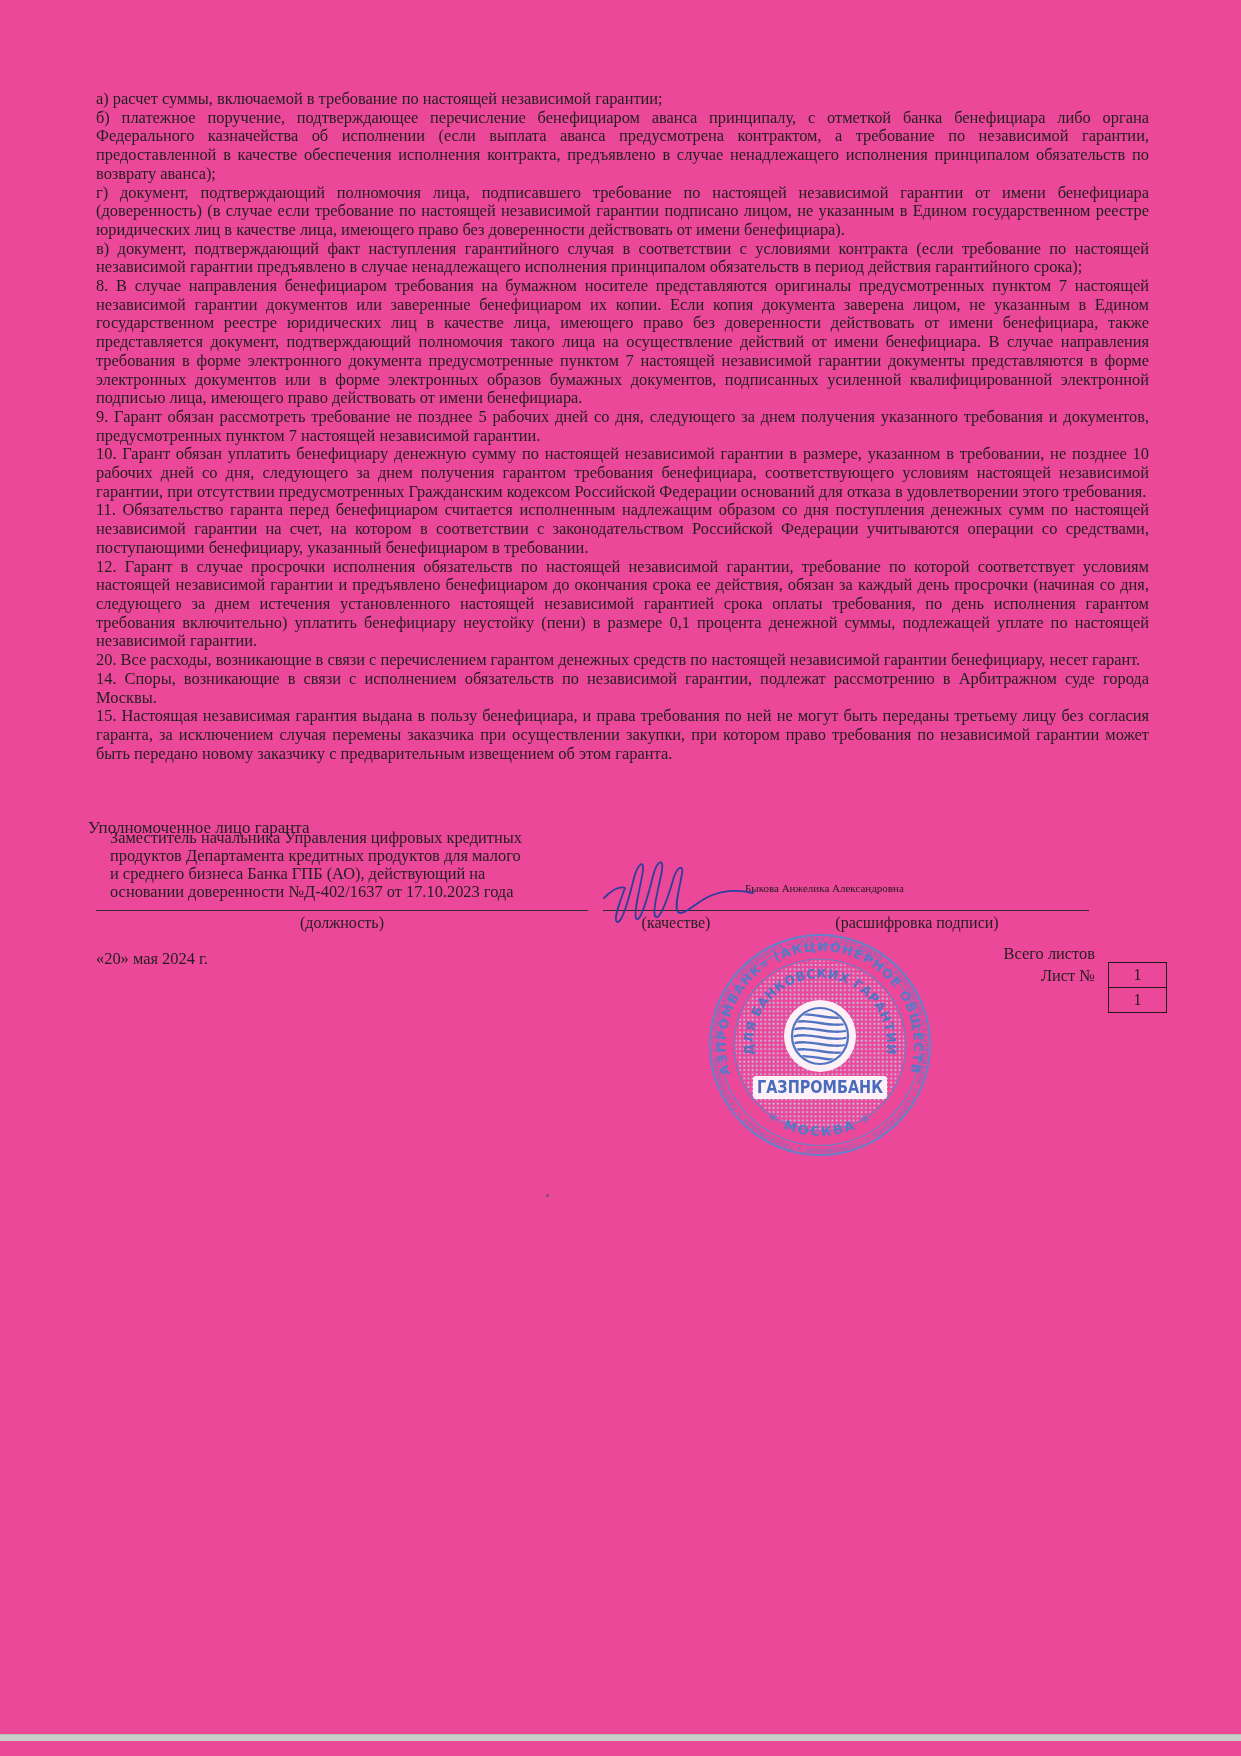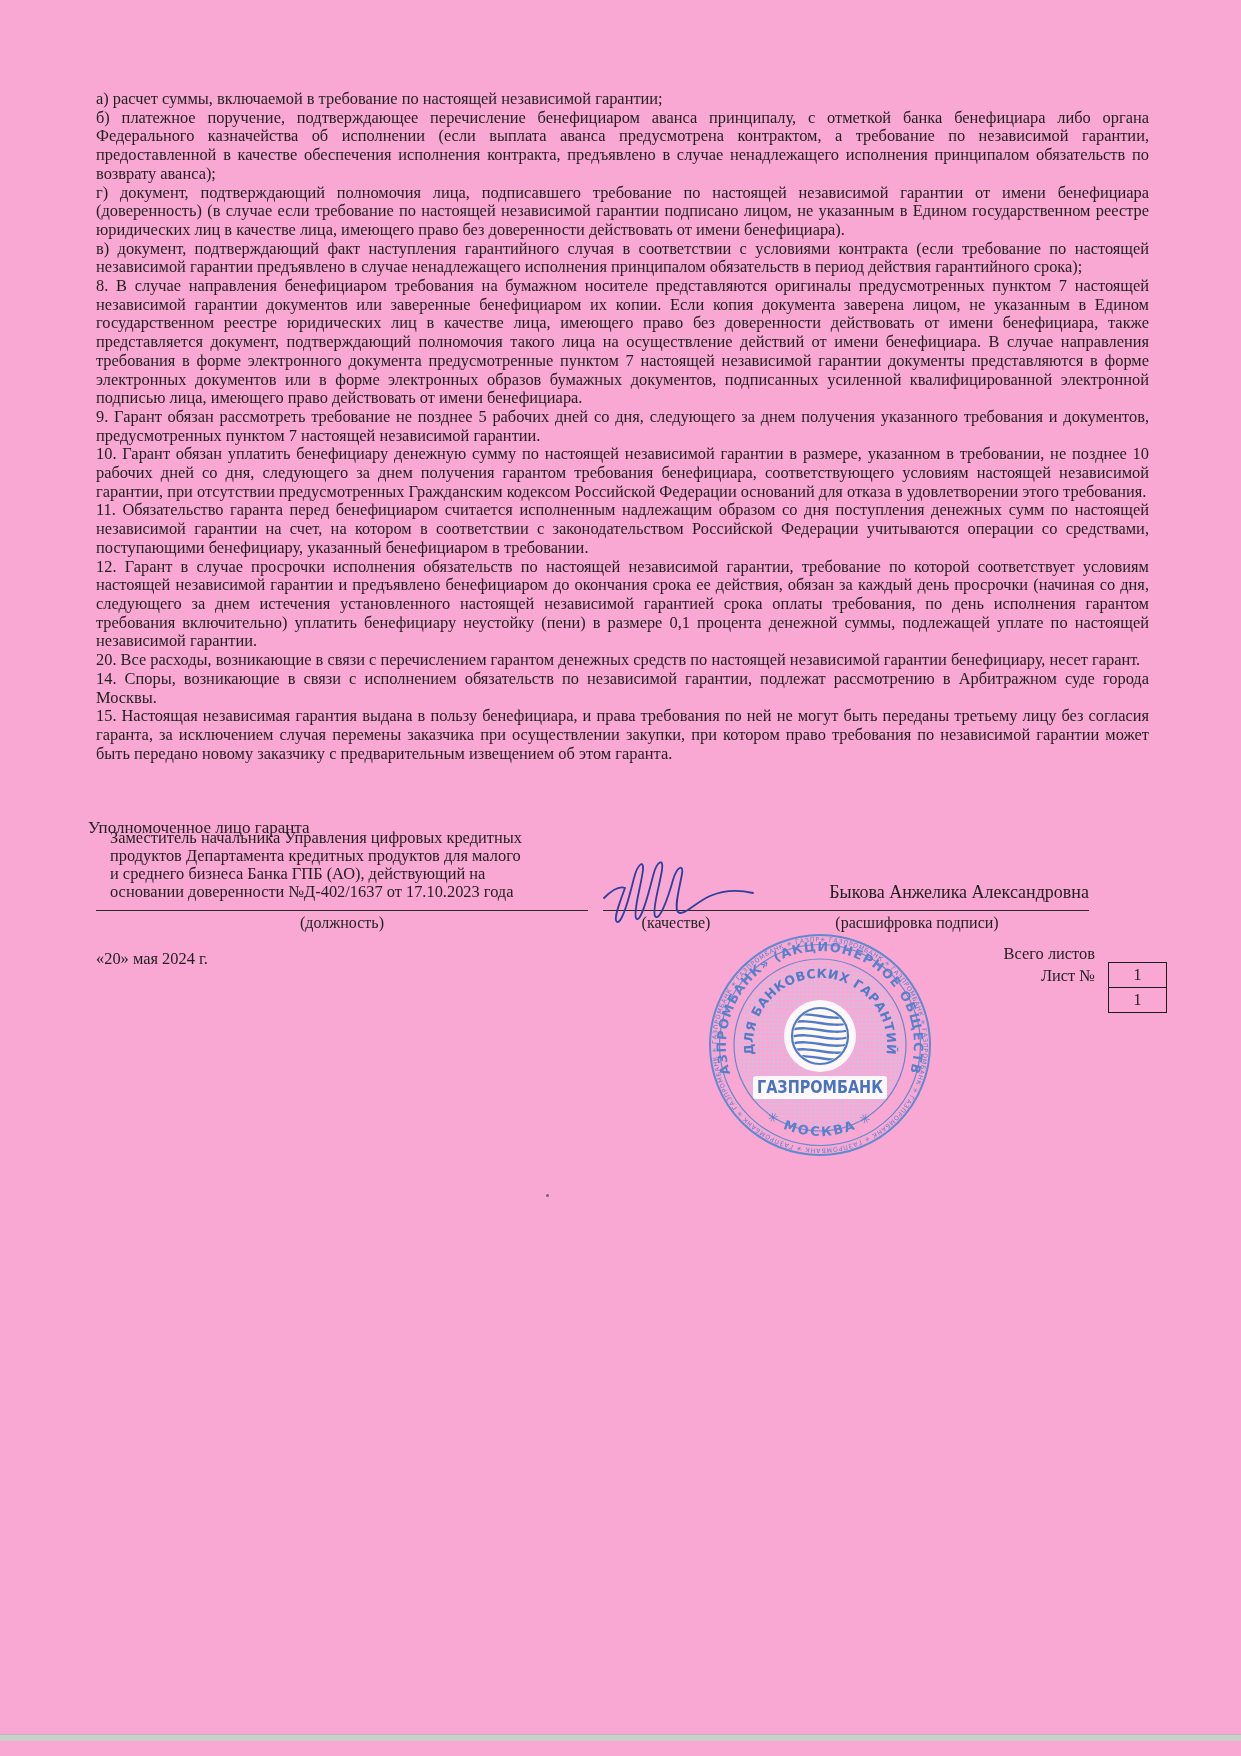--- a/index.html
+++ b/index.html
@@ -1,19 +1,19 @@
 <!DOCTYPE html>
 <html lang="ru"><head>
 <meta charset="utf-8">
 <style>
   html,body{margin:0;padding:0;background:#e9e9e9;}
   .page{
     position:relative;
     width:1241px;height:1756px;
-    background:#f9a8d4;
+    background:#ec4899;
     font-family:"Liberation Serif", serif;
     color:#1f1f1f;
     overflow:hidden;
   }
   .clauses{
     position:absolute;left:96px;top:90px;width:1053px;
     font-size:16.4px;line-height:18.7px;
     text-align:justify;text-align-last:left;
   }
   .clauses p{margin:0;padding:0;}
@@ -21,21 +21,21 @@
   .auth-label{left:88px;top:798px;font-size:17px;margin-top:20px;}
   .position-block{left:110px;top:829px;width:418px;font-size:16.4px;line-height:18px;}
   .underline{height:0;border-top:1.8px solid #2b2b2b;}
   .u-position{left:96px;top:910px;width:492px;}
   .u-signature{left:603px;top:910px;width:146px;}
   .u-name{left:745px;top:910px;width:344px;}
   .caption{font-size:16px;text-align:center;}
   .c-position{left:96px;top:914px;width:492px;}
   .c-signature{left:603px;top:914px;width:146px;}
   .c-name{left:745px;top:914px;width:344px;}
-  .signer-name{left:745px;top:882px;width:344px;text-align:right;font-size:18px;}
+  .signer-name{left:745px;top:882px;width:344px;text-align:left;font-size:11px;}
   .doc-date{left:96px;top:949px;font-size:16.4px;}
   .sheet-label{width:150px;text-align:right;font-size:16.4px;font-family:Liberation Serif, serif;}
   .sl-1{left:945px;top:966px;}
   .sl-2{left:945px;top:944px;}
   .sheet-boxes{left:1108px;top:962px;width:57px;border:1.5px solid #1c1c1c;}
   .sheet-cell{height:24px;line-height:24px;text-align:center;font-size:16px;}
   .sheet-cell + .sheet-cell{border-top:1.5px solid #1c1c1c;}
   .sig-svg{left:598px;top:846px;width:165px;height:80px;}
   .stamp{left:705px;top:930px;width:230px;height:230px;opacity:.92;}
   .stamp text{font-family:"DejaVu Sans", sans-serif;}

